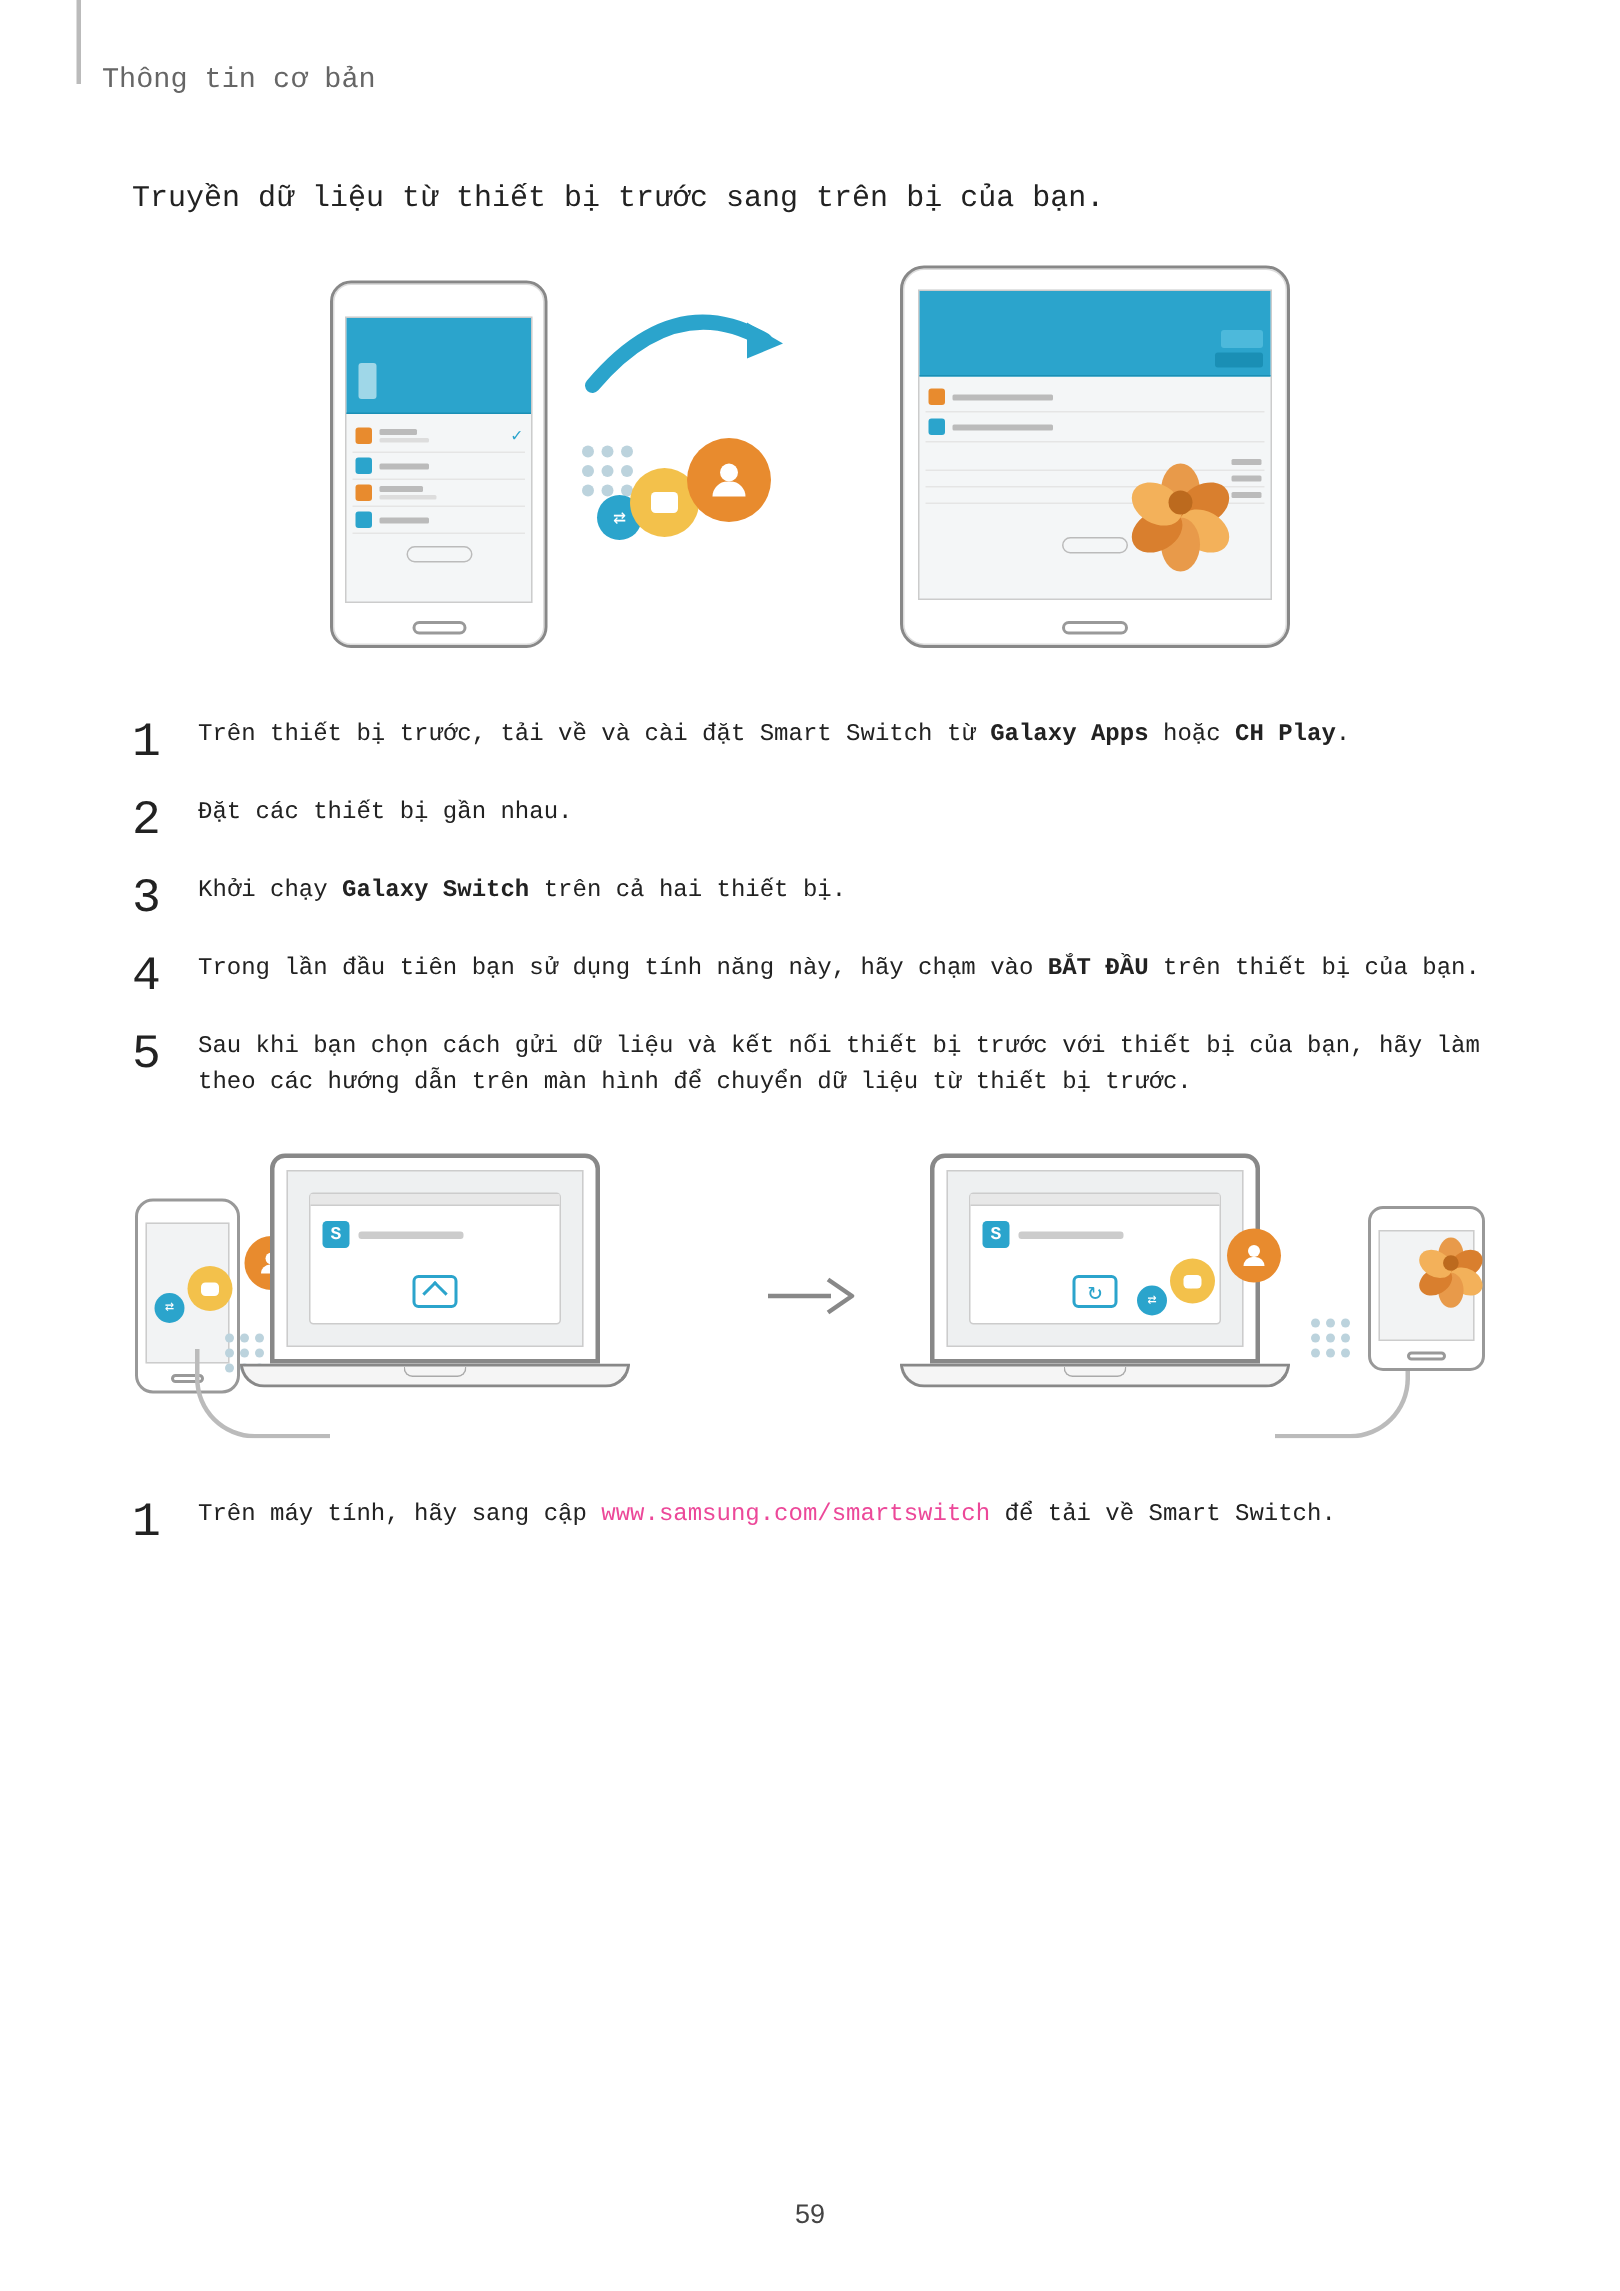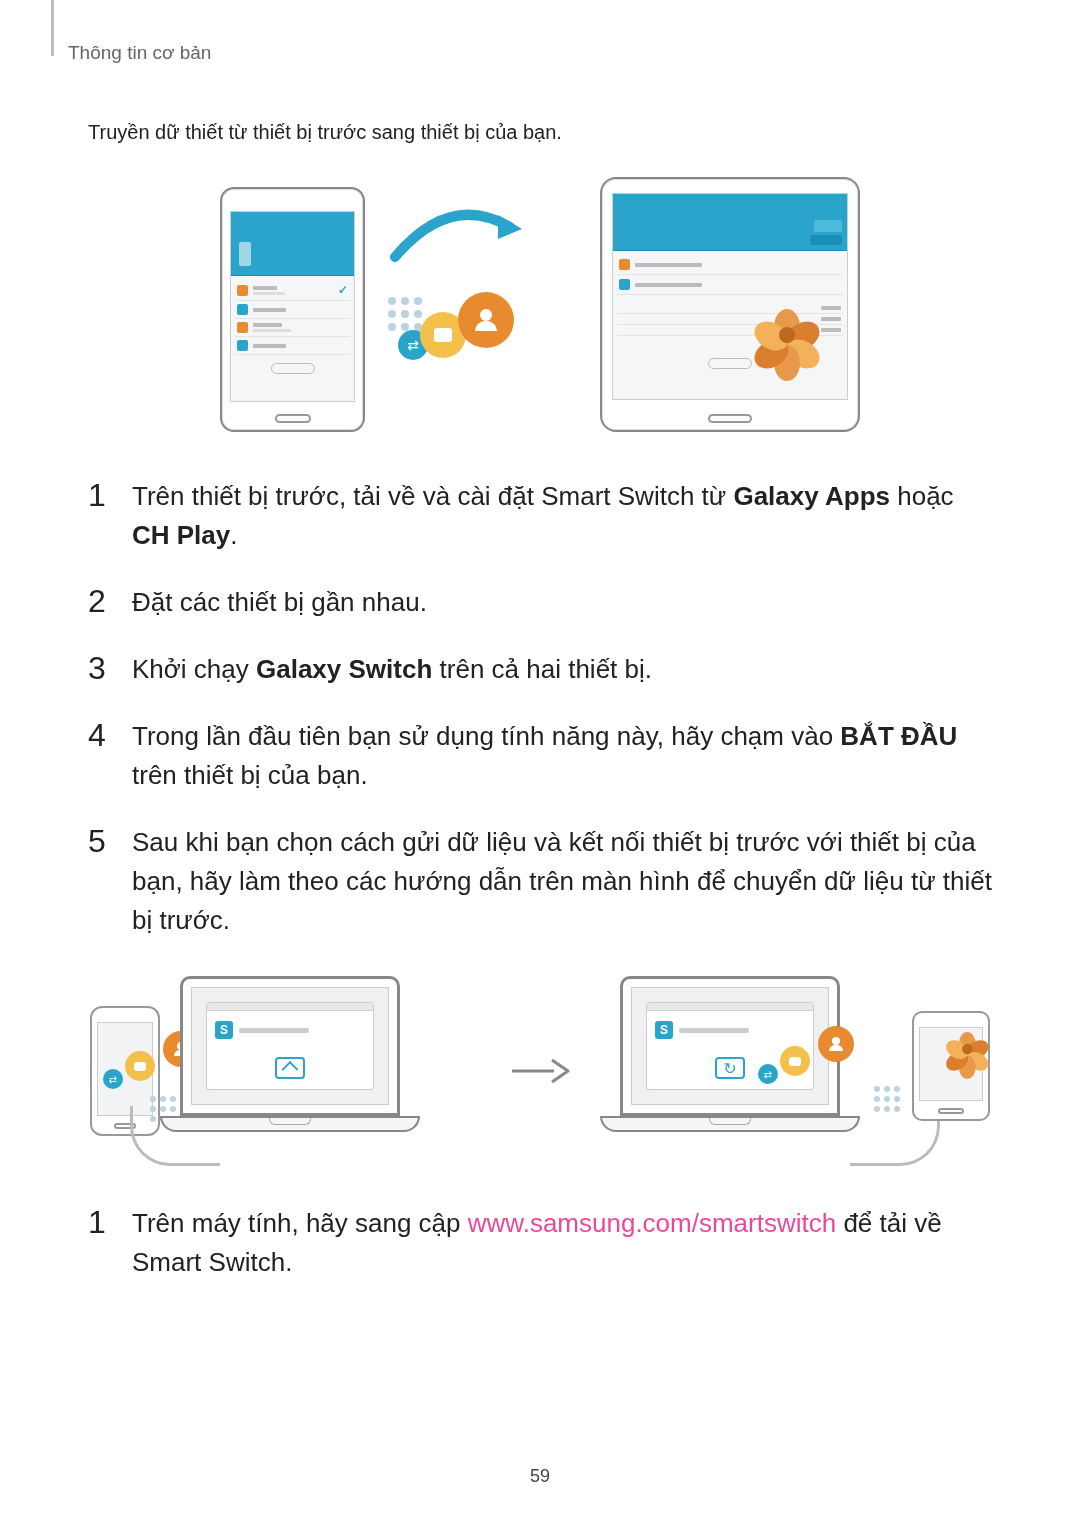--- a/index.html
+++ b/index.html
@@ -6,20 +6,21 @@
     body {
       width: 1080px;
       height: 1527px;
       background: #fff;
       font-family: Arial, Helvetica, sans-serif;
       color: #222;
       position: relative;
     }
     .page {
       padding: 42px 88px 0 88px;
+      font-family: Liberation Mono, monospace;
     }
     .header-rule {
       position: absolute;
       left: 51px;
       top: 0;
       width: 3px;
       height: 56px;
       background: #bbb;
     }
     .breadcrumb {
@@ -48,21 +49,21 @@
     }
     ol.steps {
       list-style: none;
       counter-reset: step;
       margin-bottom: 36px;
     }
     ol.steps > li {
       counter-increment: step;
       position: relative;
       padding-left: 44px;
-      font-size: 26px;
+      font-size: 16px;
       line-height: 1.5;
       margin-bottom: 28px;
       color: #222;
     }
     ol.steps > li::before {
       content: counter(step);
       position: absolute;
       left: 0;
       top: -6px;
       font-size: 32px;
@@ -316,21 +317,21 @@
     .tablet1 .far-rows .txt { width: 20px; flex:none; }
   </style>
 </head>
 <body>
 
 <div class="header-rule"></div>
 
 <div class="page">
   <div class="breadcrumb">Thông tin cơ bản</div>
 
-  <p class="intro">Truyền dữ thiết từ thiết bị trước sang thiết bị của bạn.</p>
+  <p class="intro">Truyền dữ liệu từ thiết bị trước sang trên bị của bạn.</p>
 
   <div class="illustration">
     <div class="illus1">
 
       <div class="device phone1">
         <div class="screen">
           <div class="topbar tall">
             <div style="position:absolute; left:8px; top:30px; width:12px; height:24px; background:#9fd7e8; border-radius:2px;"></div>
           </div>
           <div class="list-rows">

